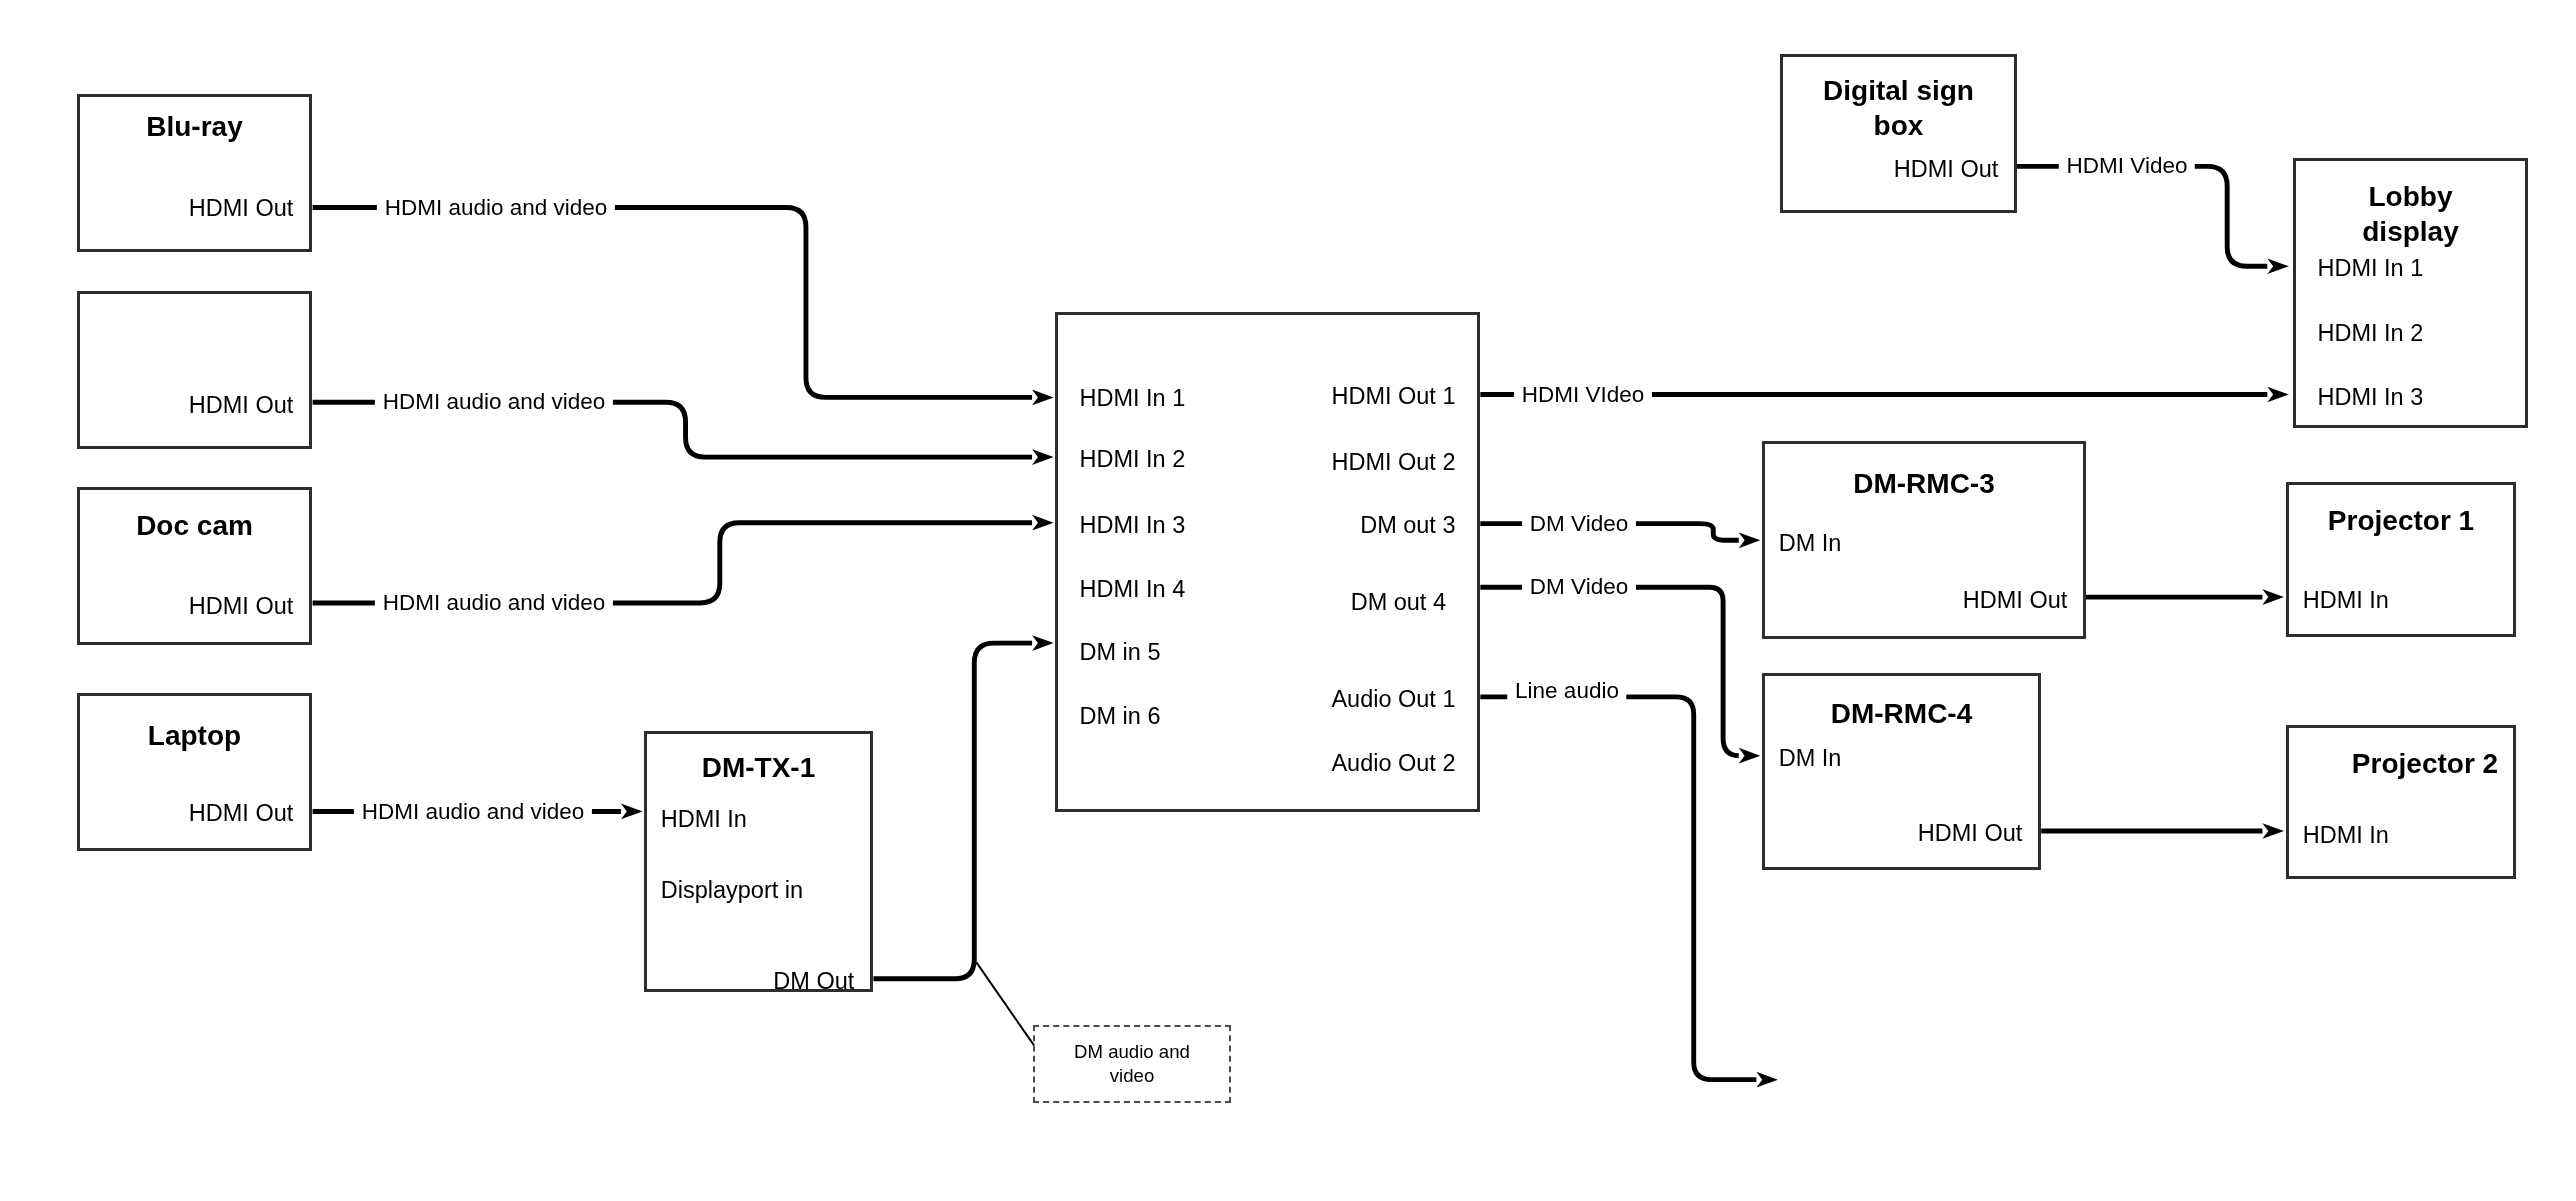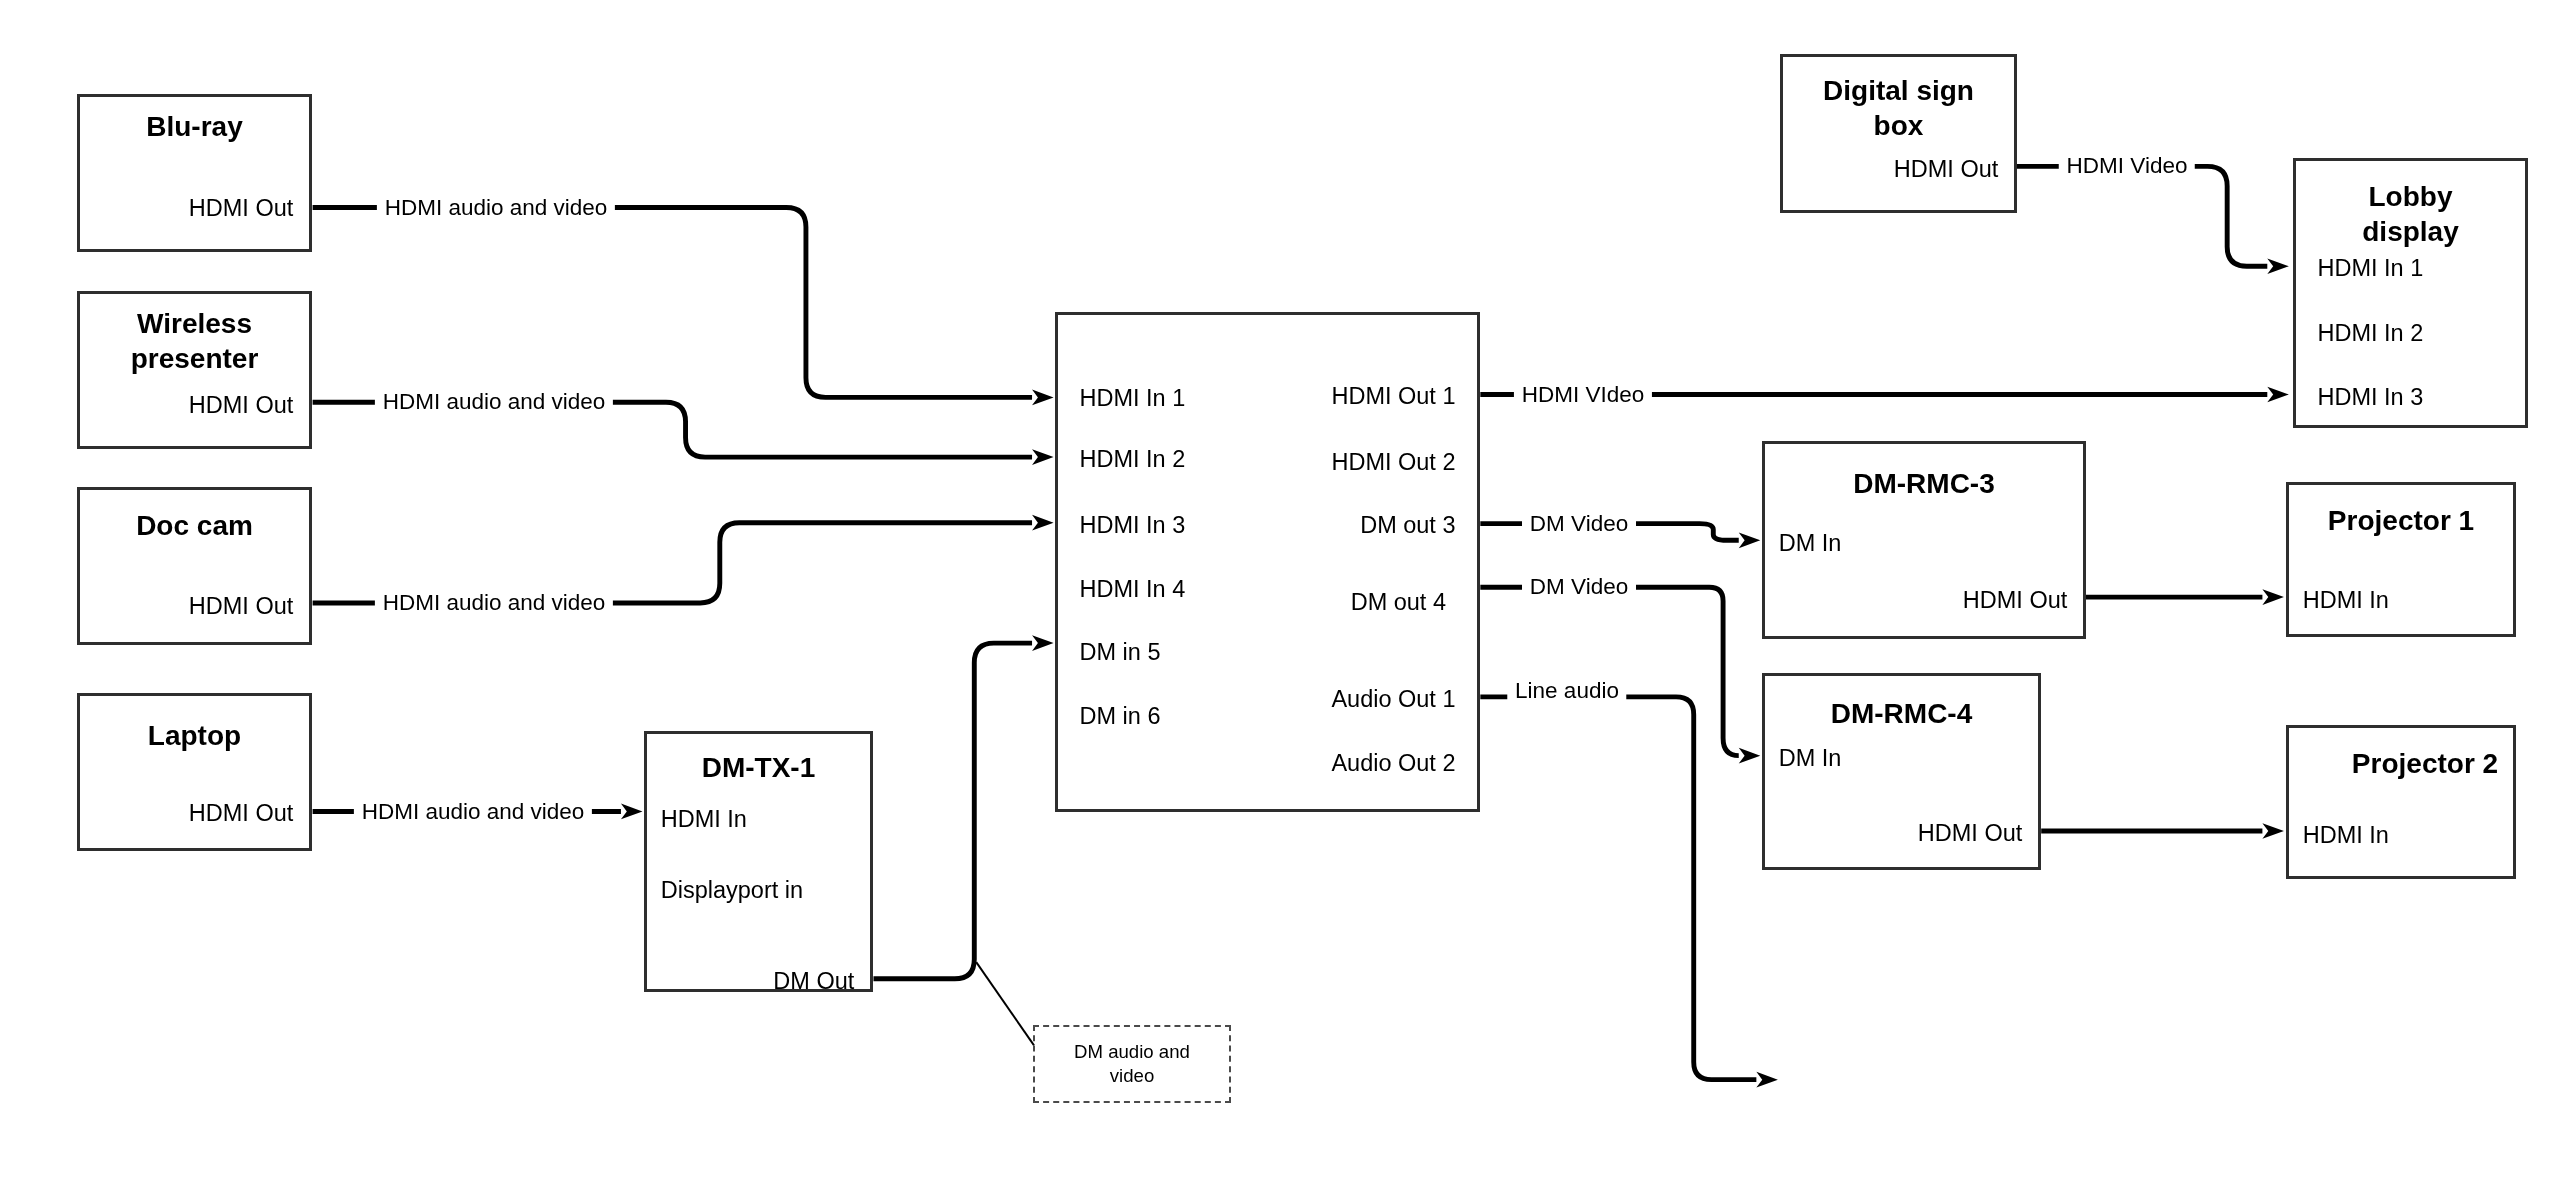--- a/index.html
+++ b/index.html
@@ -79,21 +79,20 @@
       <path stroke-width="2" d="M997,983 L1056,1068"></path>
     </g>
   </svg>
 
   <div class="node" style="left:77px;top:94px;width:235px;height:158px;">
     <div class="node-title" style="top:11.7px;">Blu-ray</div>
     <span class="port pr" style="top:112px;">HDMI Out</span>
   </div>
 
   <div class="node" style="left:77px;top:291px;width:235px;height:158px;">
-    <div class="node-title narrow" style="top:11.7px;width:186px;">Wireless presenter</div>
     <span class="port pr" style="top:112px;">HDMI Out</span>
   </div>
 
   <div class="node" style="left:77px;top:487px;width:235px;height:158px;">
     <div class="node-title" style="top:17.6px;">Doc cam</div>
     <span class="port pr" style="top:117px;">HDMI Out</span>
   </div>
 
   <div class="node" style="left:77px;top:693px;width:235px;height:158px;">
     <div class="node-title" style="top:21.5px;">Laptop</div>

